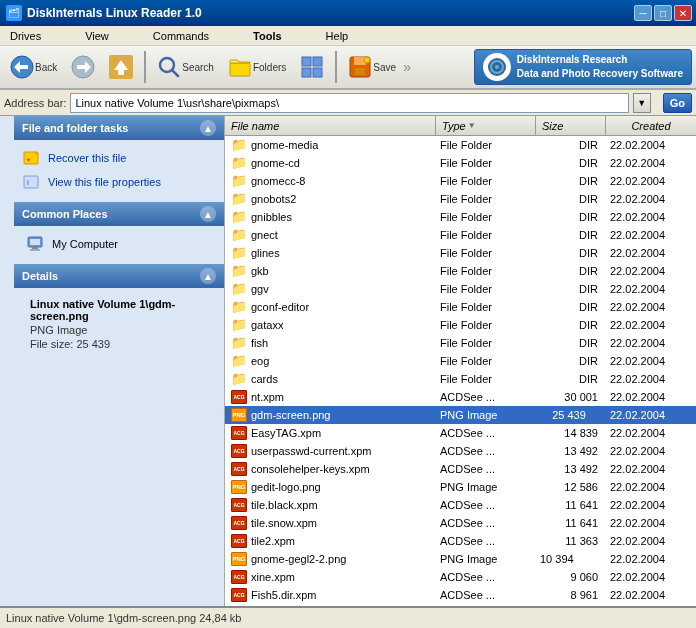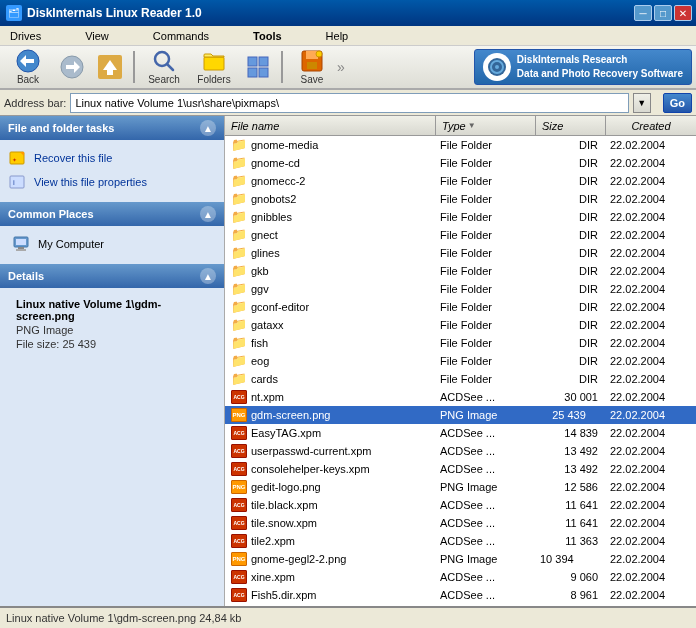--- a/index.html
+++ b/index.html
@@ -39,21 +39,21 @@
     .toolbar {
       background: linear-gradient(to bottom, #f5f5f0, #ddddd5);
       height: 44px;
       display: flex;
       align-items: center;
       padding: 0 4px;
       border-bottom: 2px solid #aaa;
       gap: 2px;
     }
     .tb-button {
-      display: flex; flex-direction: column; align-items: center; justify-content: center;
+      display: flex; flex-direction: row; align-items: center; justify-content: center;
       padding: 2px 5px; cursor: pointer; border: 1px solid transparent; border-radius: 2px;
       min-width: 48px; height: 38px; background: transparent; gap: 1px;
     }
     .tb-button-icon { width: 24px; height: 24px; display: flex; align-items: center; justify-content: center; font-size: 16px; }
     .tb-button-label { font-size: 10px; color: #333; }
     .tb-separator { width: 2px; height: 32px; background: #999; margin: 0 3px; }
     .tb-separator-small { width: 6px; display: flex; align-items: center; justify-content: center; color: #888; font-size: 14px; }
     .tb-right { margin-left: auto; display: flex; align-items: center; }
     .diskinternals-logo { background: linear-gradient(to bottom, #4488cc, #2266aa); border: 1px solid #2255aa; border-radius: 3px; padding: 3px 8px; color: white; display: flex; align-items: center; gap: 6px; }
     .logo-icon { width: 28px; height: 28px; background: white; border-radius: 50%; display: flex; align-items: center; justify-content: center; font-size: 16px; }
@@ -85,21 +85,21 @@
     }
 
     
     .left-panel {
       width: 225px;
       background: #dce7f5;
       border-right: 1px solid #aaa;
       overflow-y: auto;
       flex-shrink: 0;
     }
-    .panel-section { margin-bottom: 2px; }
+    .panel-section { margin-bottom: 2px; margin-left: 14px; }
     .panel-section-header {
       background: linear-gradient(to bottom, #6699cc, #3366aa);
       color: white; font-weight: bold; font-size: 11px;
       padding: 4px 8px;
       display: flex; align-items: center; justify-content: space-between;
       cursor: pointer;
     }
     .panel-section-content { padding: 6px 8px; background: #dce7f5; }
     .panel-action { display: flex; align-items: center; gap: 6px; padding: 2px 0; cursor: pointer; color: #003399; }
     .action-icon { width: 20px; height: 20px; display: flex; align-items: center; justify-content: center; font-size: 13px; }
@@ -397,21 +397,21 @@
     </div>
     <div class="file-cell">File Folder</div>
     <div class="file-cell" style="text-align:right;padding-right:8px;">DIR</div>
     <div class="file-cell">22.02.2004</div>
   </div>
         <div class="file-row">
     <div class="file-cell file-cell-name">
       <div class="file-icon">
               <span style="font-size:13px;color:#ffd700;">📁</span>
             </div>
-      <span>gnomecc-2</span>
+      <span>gnomecc-8</span>
     </div>
     <div class="file-cell">File Folder</div>
     <div class="file-cell" style="text-align:right;padding-right:8px;">DIR</div>
     <div class="file-cell">22.02.2004</div>
   </div>
         <div class="file-row">
     <div class="file-cell file-cell-name">
       <div class="file-icon">
               <span style="font-size:13px;color:#ffd700;">📁</span>
             </div>

